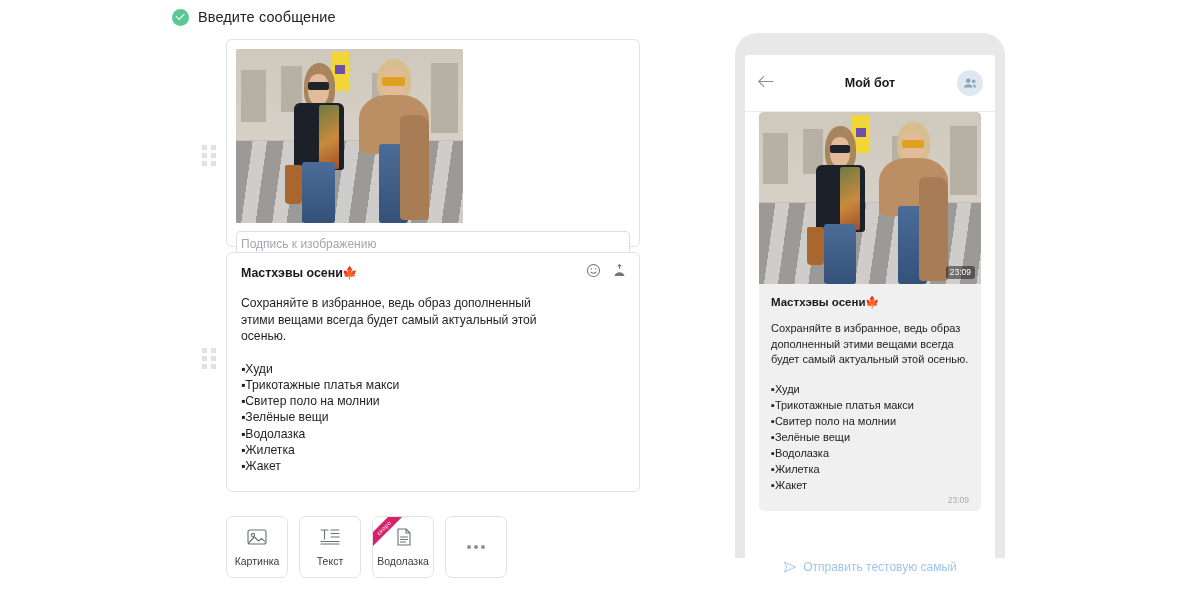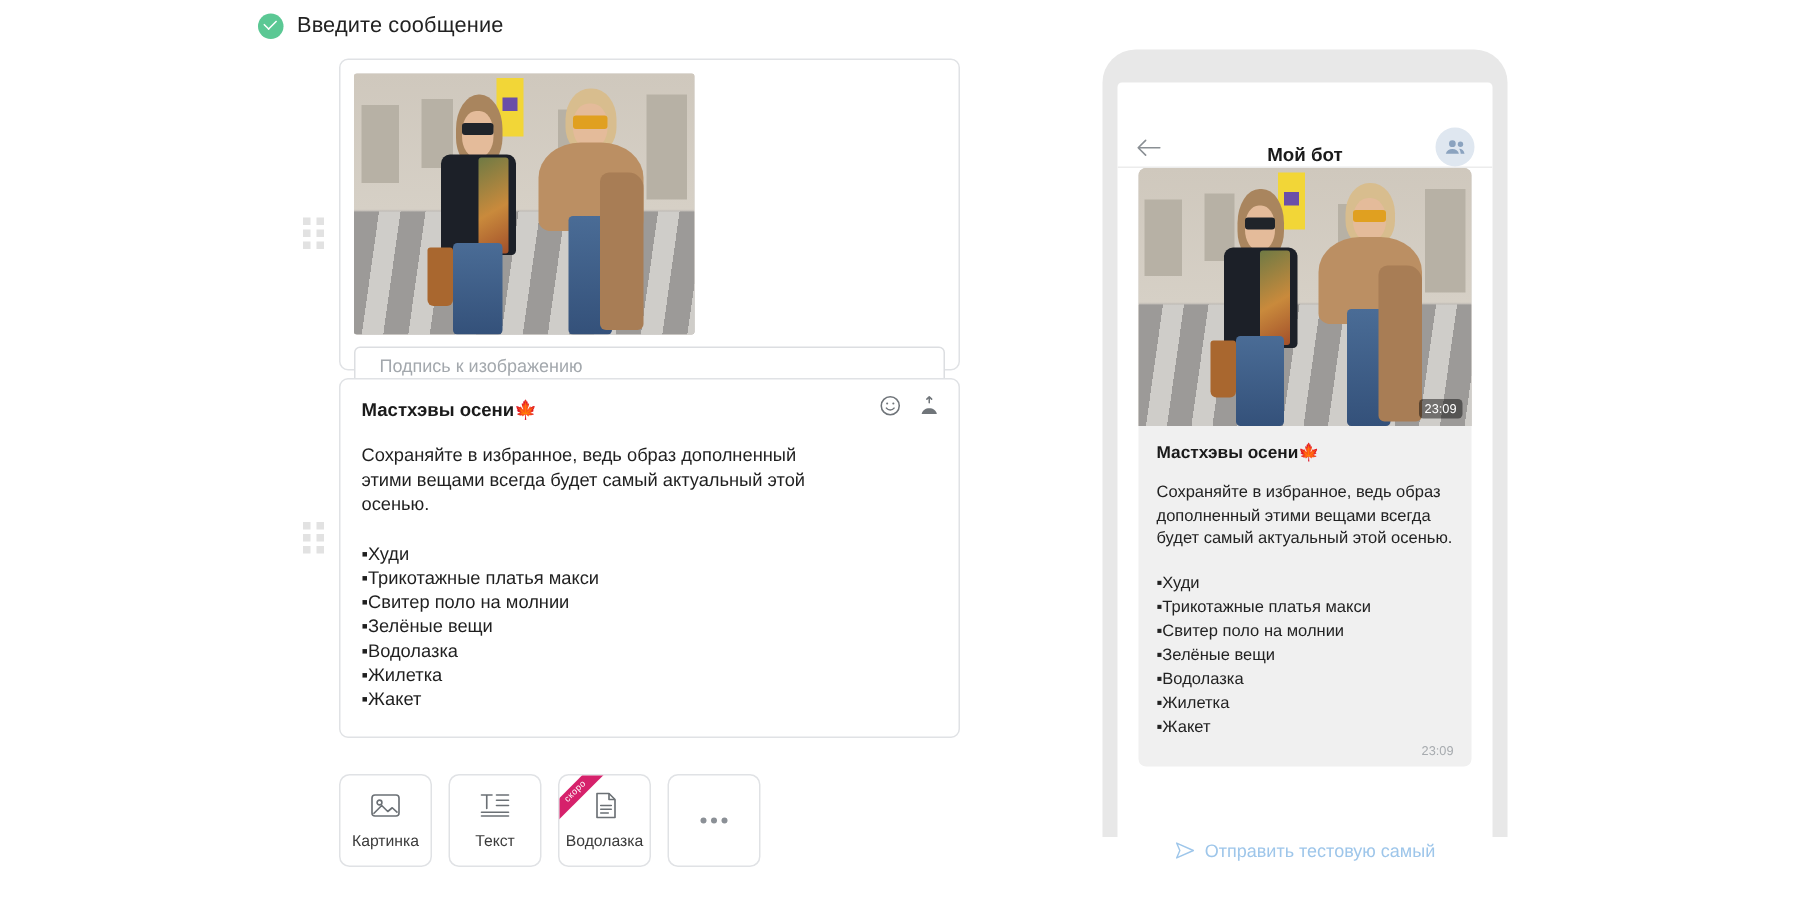--- a/index.html
+++ b/index.html
@@ -41,21 +41,21 @@
 
   
   .img-card { padding: 9px 9px 8px 9px; }
   .photo {
     width: 227px; height: 174px; border-radius: 2px;
     background: #c9c3bb; overflow: hidden; position: relative;
   }
   .caption-input {
     margin-top: 8px; width: 100%; height: 26px;
     border: 1px solid #dcdee1; border-radius: 4px;
-    font-size: 12px; color: #9aa0a6; padding: 0 16px;
+    font-size: 12px; color: #9aa0a6; padding: 0 4px;
     font-family: "Liberation Sans", sans-serif; background: #fff;
   }
   .caption-input::placeholder { color: #a3a8ad; }
 
   
   .text-card { padding: 12px 14px 16px 14px; position: relative; }
   .text-tools { position: absolute; right: 12px; top: 10px; display: flex; gap: 11px; }
   .tool-ic { width: 15px; height: 15px; color: #70757a; }
   .tool-ic svg { display: block; }
   .text-title { font-size: 12.4px; font-weight: bold; color: #1a1a1a; line-height: 16px; }
@@ -81,21 +81,21 @@
   .dots-btn { display: flex; align-items: center; justify-content: center; gap: 3px; }
   .dots-btn i { width: 4px; height: 4px; border-radius: 50%; background: #8b9096; display: block; }
 
   
   .phone {
     position: absolute; left: 735px; top: 33px; width: 270px; height: 525px;
     background: #e8e8e8; border-radius: 22px 22px 0 0; padding: 22px 10px 0 10px;
   }
   .screen { background: #fff; height: 100%; border-radius: 3px 3px 0 0; overflow: hidden; }
   .ph-head {
-    height: 57px; display: flex; align-items: flex-end; padding: 0 12px;
+    height: 57px; display: flex; align-items: center; padding: 0 12px;
     border-bottom: 1px solid #ececec; position: relative;
   }
   .back-arrow { color: #8a8f94; width: 18px; flex: none; }
   .ph-titles { position: absolute; left: 0; right: 0; text-align: center; pointer-events: none; }
   .ph-title { font-size: 12.5px; font-weight: bold; color: #1a1a1a; line-height: 15px; }
   .ph-sub { font-size: 9.5px; color: #9aa0a6; line-height: 13px; }
   .ph-avatar {
     margin-left: auto; width: 26px; height: 26px; border-radius: 50%;
     background: #dfe7f0; display: flex; align-items: center; justify-content: center;
     color: #8ba3bf; flex: none; z-index: 2;

